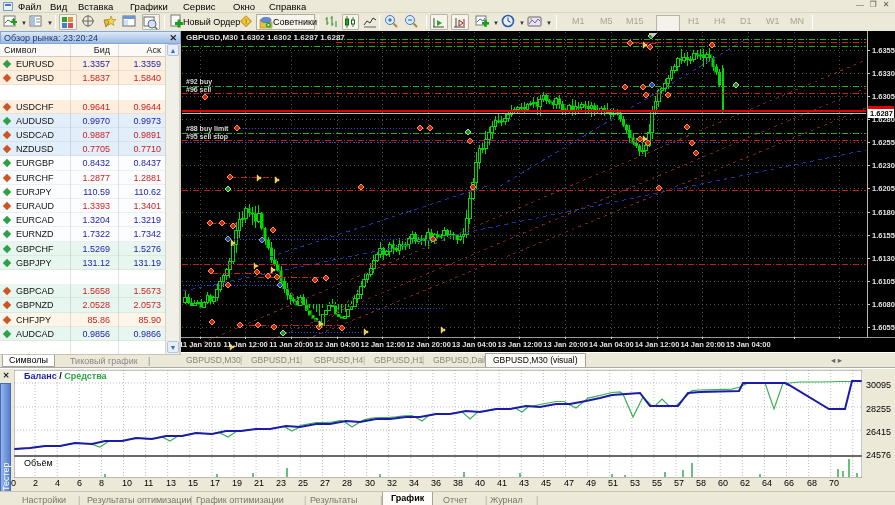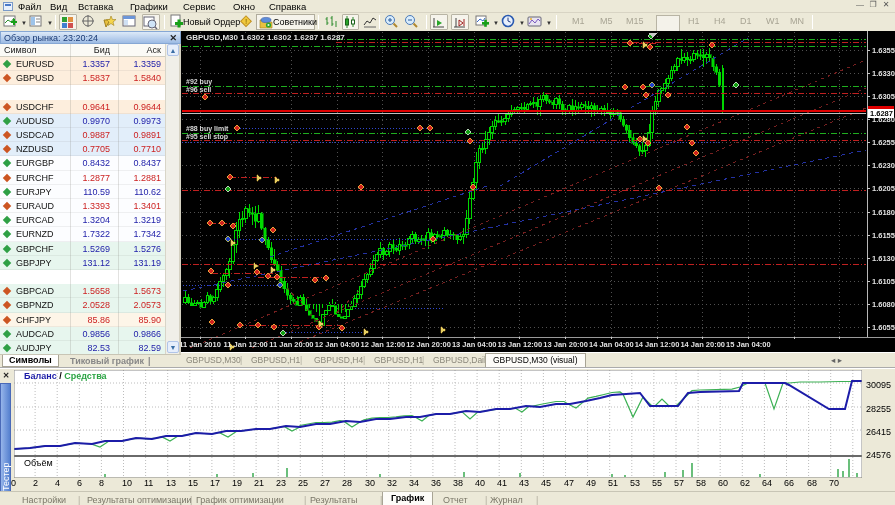--- a/index.html
+++ b/index.html
@@ -39,21 +39,21 @@
 .mwrow { position:absolute; left:0; width:167px; height:14.2px; font-size:9px;
   border-bottom:1px solid rgba(120,120,120,0.10); }
 .mwrow .sym { position:absolute; left:16px; top:2px; color:#111; }
 .mwrow .bid { position:absolute; right:57px; top:2px; }
 .mwrow .ask { position:absolute; right:6px; top:2px; }
 .dia { position:absolute; left:4px; top:4px; width:6px; height:6px; transform:rotate(45deg); }
 .colsep { position:absolute; top:13px; width:1px; height:310px; background:rgba(140,140,130,0.25); z-index:5; }
 #mwscroll { position:absolute; right:0; top:13px; width:14px; height:310px; background:#f0efe8; border-left:1px solid #d8d5c8; }
 .sbtn { position:absolute; left:1px; width:12px; height:12px; background:#e6eefb;
   border:1px solid #b0c4e8; border-radius:2px; color:#3a6ea5; font-size:7px; text-align:center; line-height:11px; }
-#mwtabs { position:absolute; left:0; top:323px; width:181px; height:13px; background:#ece9d8; font-size:9px; color:#888; border-top:1px solid #c8c5b5;font-weight:bold; }
+#mwtabs { position:absolute; left:0; top:323px; width:181px; height:13px; background:#ece9d8; font-size:9px; color:#888; border-top:1px solid #c8c5b5; }
 .mwtab1 { position:absolute; left:2px; top:0px; background:#fff; border:1px solid #a8a494; border-top:none; padding:0 6px 1px 6px; color:#000; }
 
 
 #chart { left:181px; top:31px; width:714px; height:321px; background:#000;font-weight:bold; }
 #charttabs { left:181px; top:352px; width:714px; height:15px; background:#ece9d8;
   font-size:8.5px; color:#8a877a; border-top:1px solid #fff; }
 #charttabs span.t { position:absolute; top:2px; }
 #vistab { position:absolute; left:304px; top:0px; background:#fdfcf8; color:#000;
   border:1px solid #a8a494; border-bottom:none; padding:1px 7px 1px 7px; height:26px; }
 
@@ -337,26 +337,20 @@
         <span class="dia" style="background:#cc5522"></span>
         <span class="sym">CHFJPY</span>
         <span class="bid" style="color:#cc2222">85.86</span>
         <span class="ask" style="color:#cc2222">85.90</span>
       </div>
       <div class="mwrow" style="top:269.8px;background:#e7f6ee">
         <span class="dia" style="background:#2fa045"></span>
         <span class="sym">AUDCAD</span>
         <span class="bid" style="color:#2222aa">0.9856</span>
         <span class="ask" style="color:#2222aa">0.9866</span>
-      </div>
-      <div class="mwrow" style="top:284.0px;background:#e7f6ee">
-        <span class="dia" style="background:#2fa045"></span>
-        <span class="sym">AUDJPY</span>
-        <span class="bid" style="color:#2222aa">82.53</span>
-        <span class="ask" style="color:#2222aa">82.59</span>
       </div>
     </div>
   <div id="mwscroll">
     <div class="sbtn" style="top:0px">▲</div>
     <div class="sbtn" style="top:297px">▼</div>
   </div>
   <div id="mwtabs">
     <span class="mwtab1">Символы</span>
     <span style="position:absolute;left:70px;top:1px">Тиковый график</span>
     <span style="position:absolute;left:148px;top:1px">|</span>

